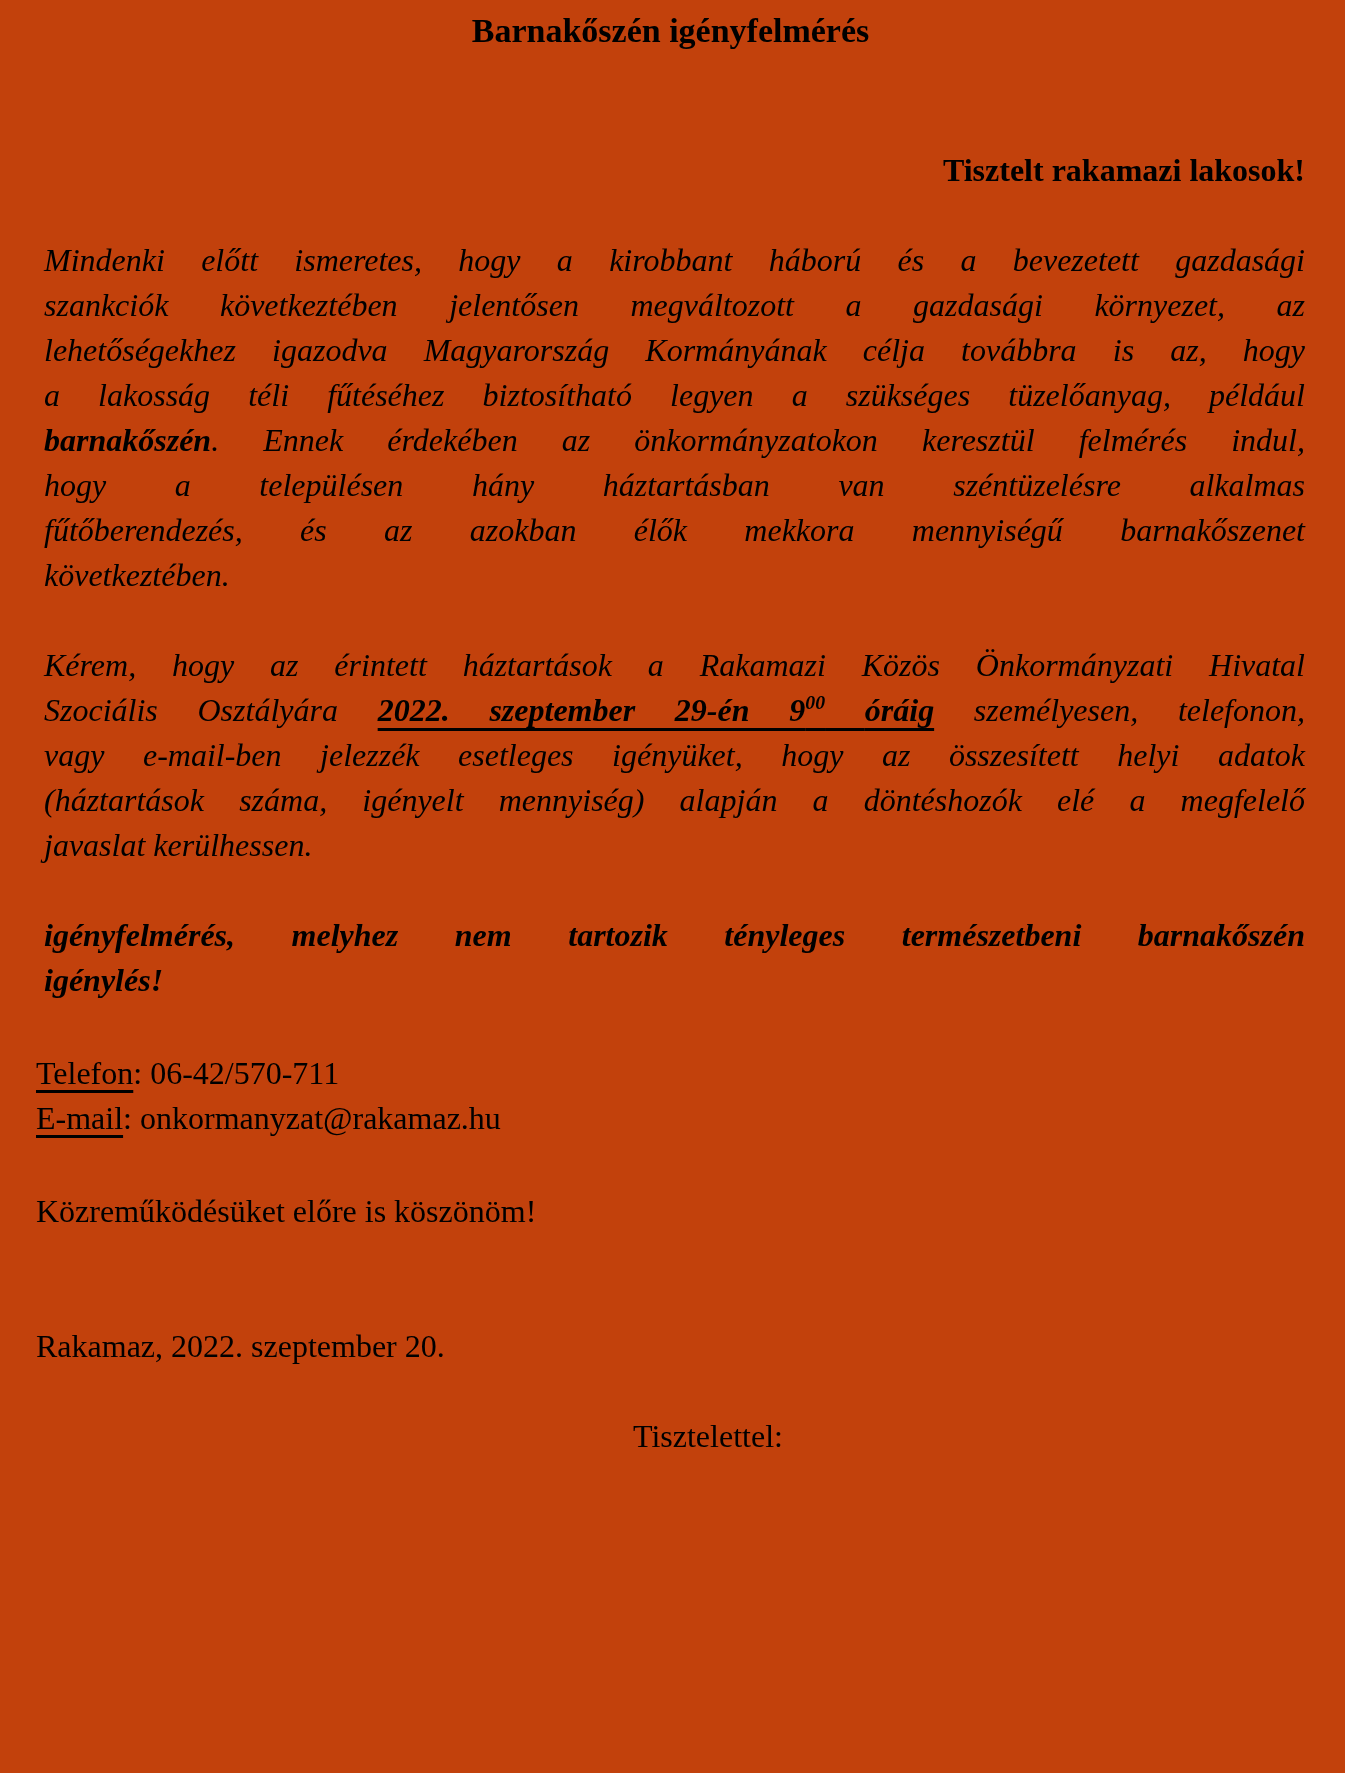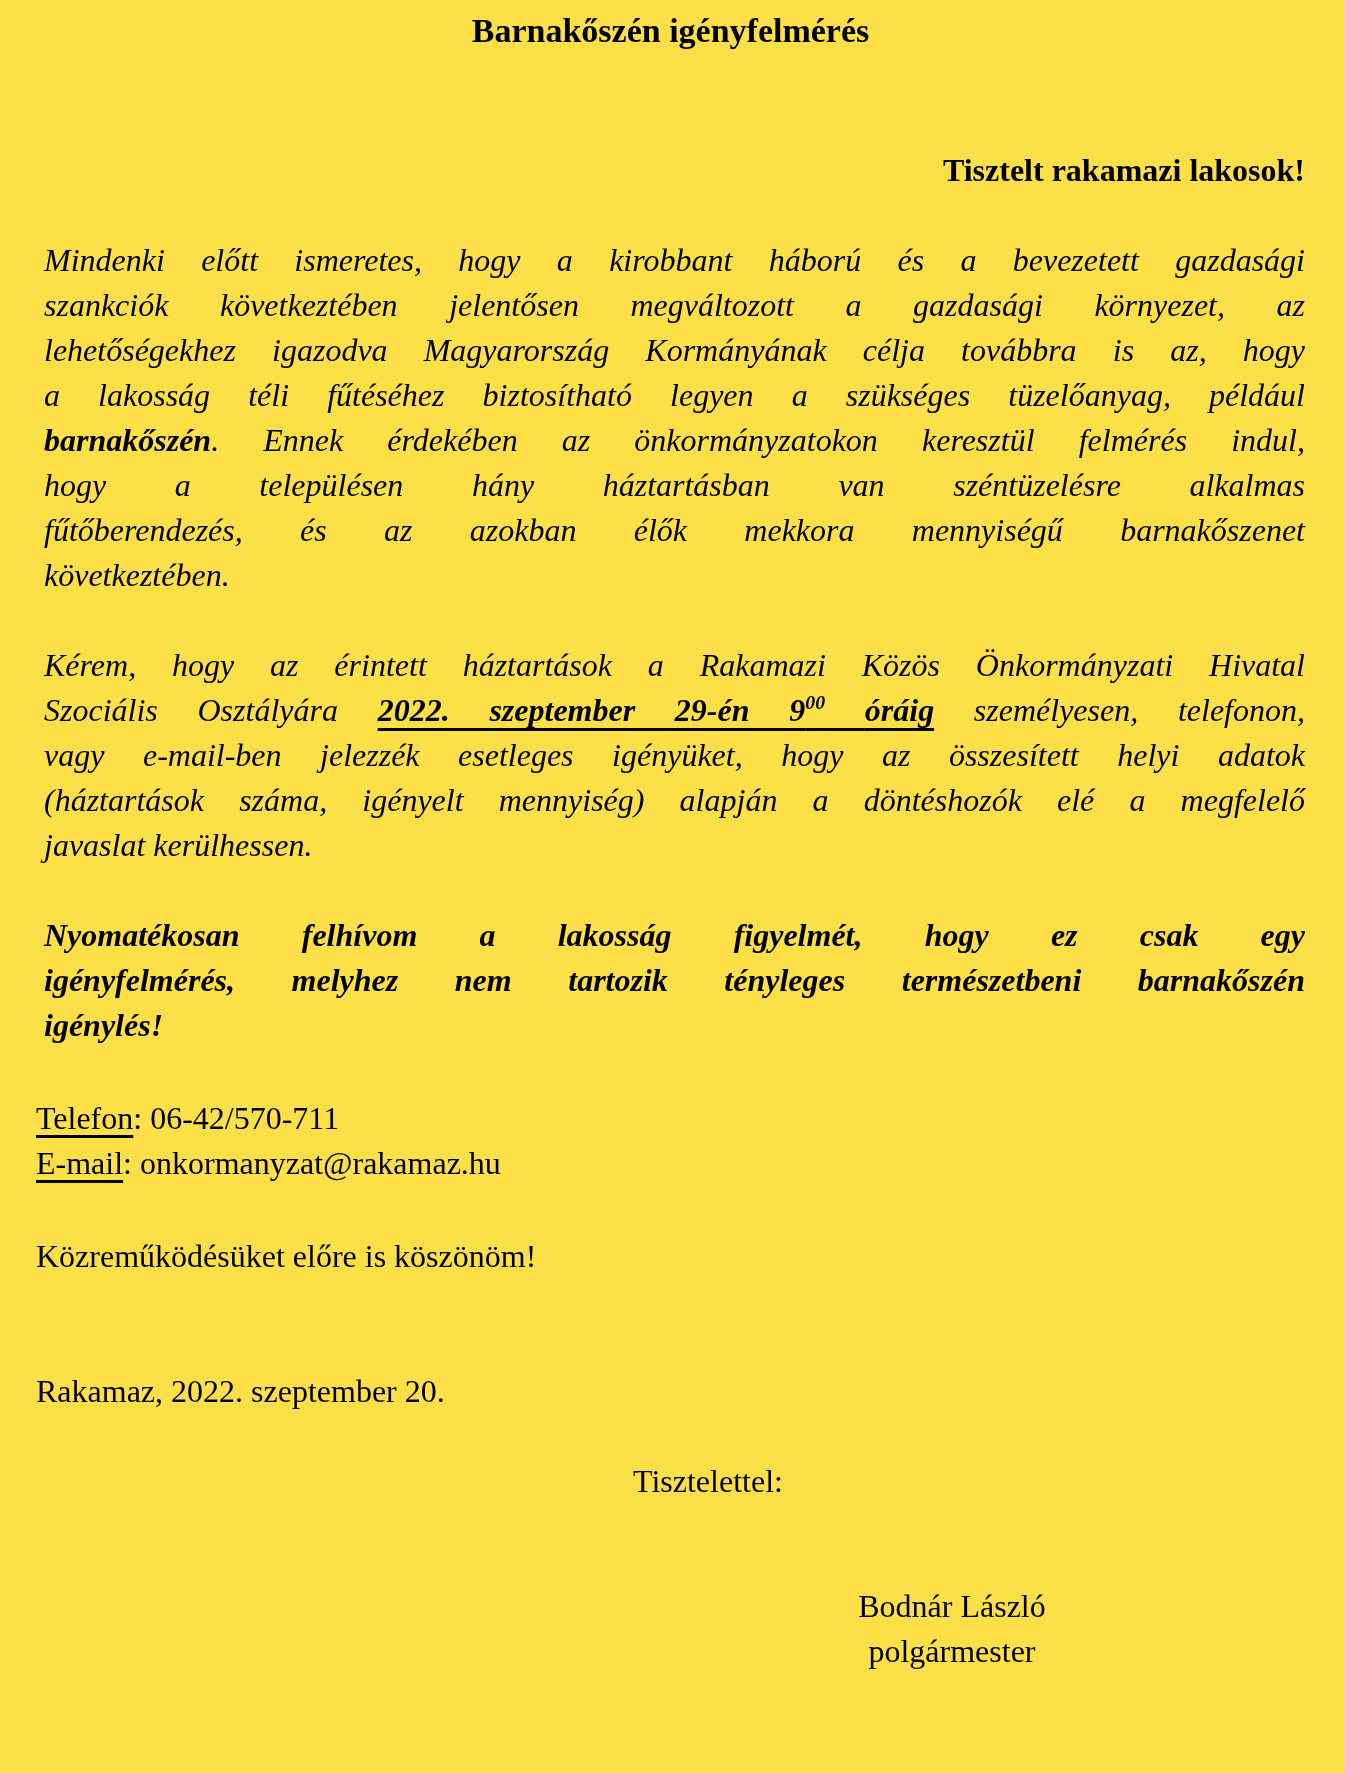--- a/index.html
+++ b/index.html
@@ -1,21 +1,21 @@
 <!DOCTYPE html>
 <html><head>
 <meta charset="utf-8">
 <style>
   html, body { margin: 0; padding: 0; background: #ffffff; }
   .page {
     position: relative;
     width: 1345px;
     height: 1773px;
     box-sizing: border-box;
-    background: #fde047;
+    background: #c2410c;
     color: #000000;
     font-family: "Liberation Serif", "DejaVu Serif", serif;
     font-size: 32px;
     line-height: 45px;
     padding: 8px 40px 0 36px;
     overflow: hidden;
   }
   .title {
     font-size: 34px;
     font-weight: bold;
@@ -84,32 +84,27 @@
 
   <div class="para">
     <div class="jline">Kérem, hogy az érintett háztartások a Rakamazi Közös Önkormányzati Hivatal</div>
     <div class="jline"><span>Szociális Osztályára</span> <span class="bu"><span>2022. szeptember 29-én 9</span><sup>00</sup> <span>óráig</span></span> <span>személyesen, telefonon,</span></div>
     <div class="jline">vagy e-mail-ben jelezzék esetleges igényüket, hogy az összesített helyi adatok</div>
     <div class="jline">(háztartások száma, igényelt mennyiség) alapján a döntéshozók elé a megfelelő</div>
     <div class="lline">javaslat kerülhessen.</div>
   </div>
 
   <div class="para p3">
-    <div class="jline">Nyomatékosan felhívom a lakosság figyelmét, hogy ez csak egy</div>
     <div class="jline">igényfelmérés, melyhez nem tartozik tényleges természetbeni barnakőszén</div>
     <div class="lline">igénylés!</div>
   </div>
 
   <div class="contact-line"><span class="u">Telefon</span><span>: 06-42/570-711</span></div>
   <div class="contact-line"><span class="u">E-mail</span><span>: onkormanyzat@rakamaz.hu</span></div>
 
   <div class="thanks">Közreműködésüket előre is köszönöm!</div>
 
   <div class="dateline">Rakamaz, 2022. szeptember 20.</div>
 
   <div class="closing">Tisztelettel:</div>
 
-  <div class="signature">
-    <div>Bodnár László</div>
-    <div>polgármester</div>
-  </div>
 
 </div>
 
 </body></html>

